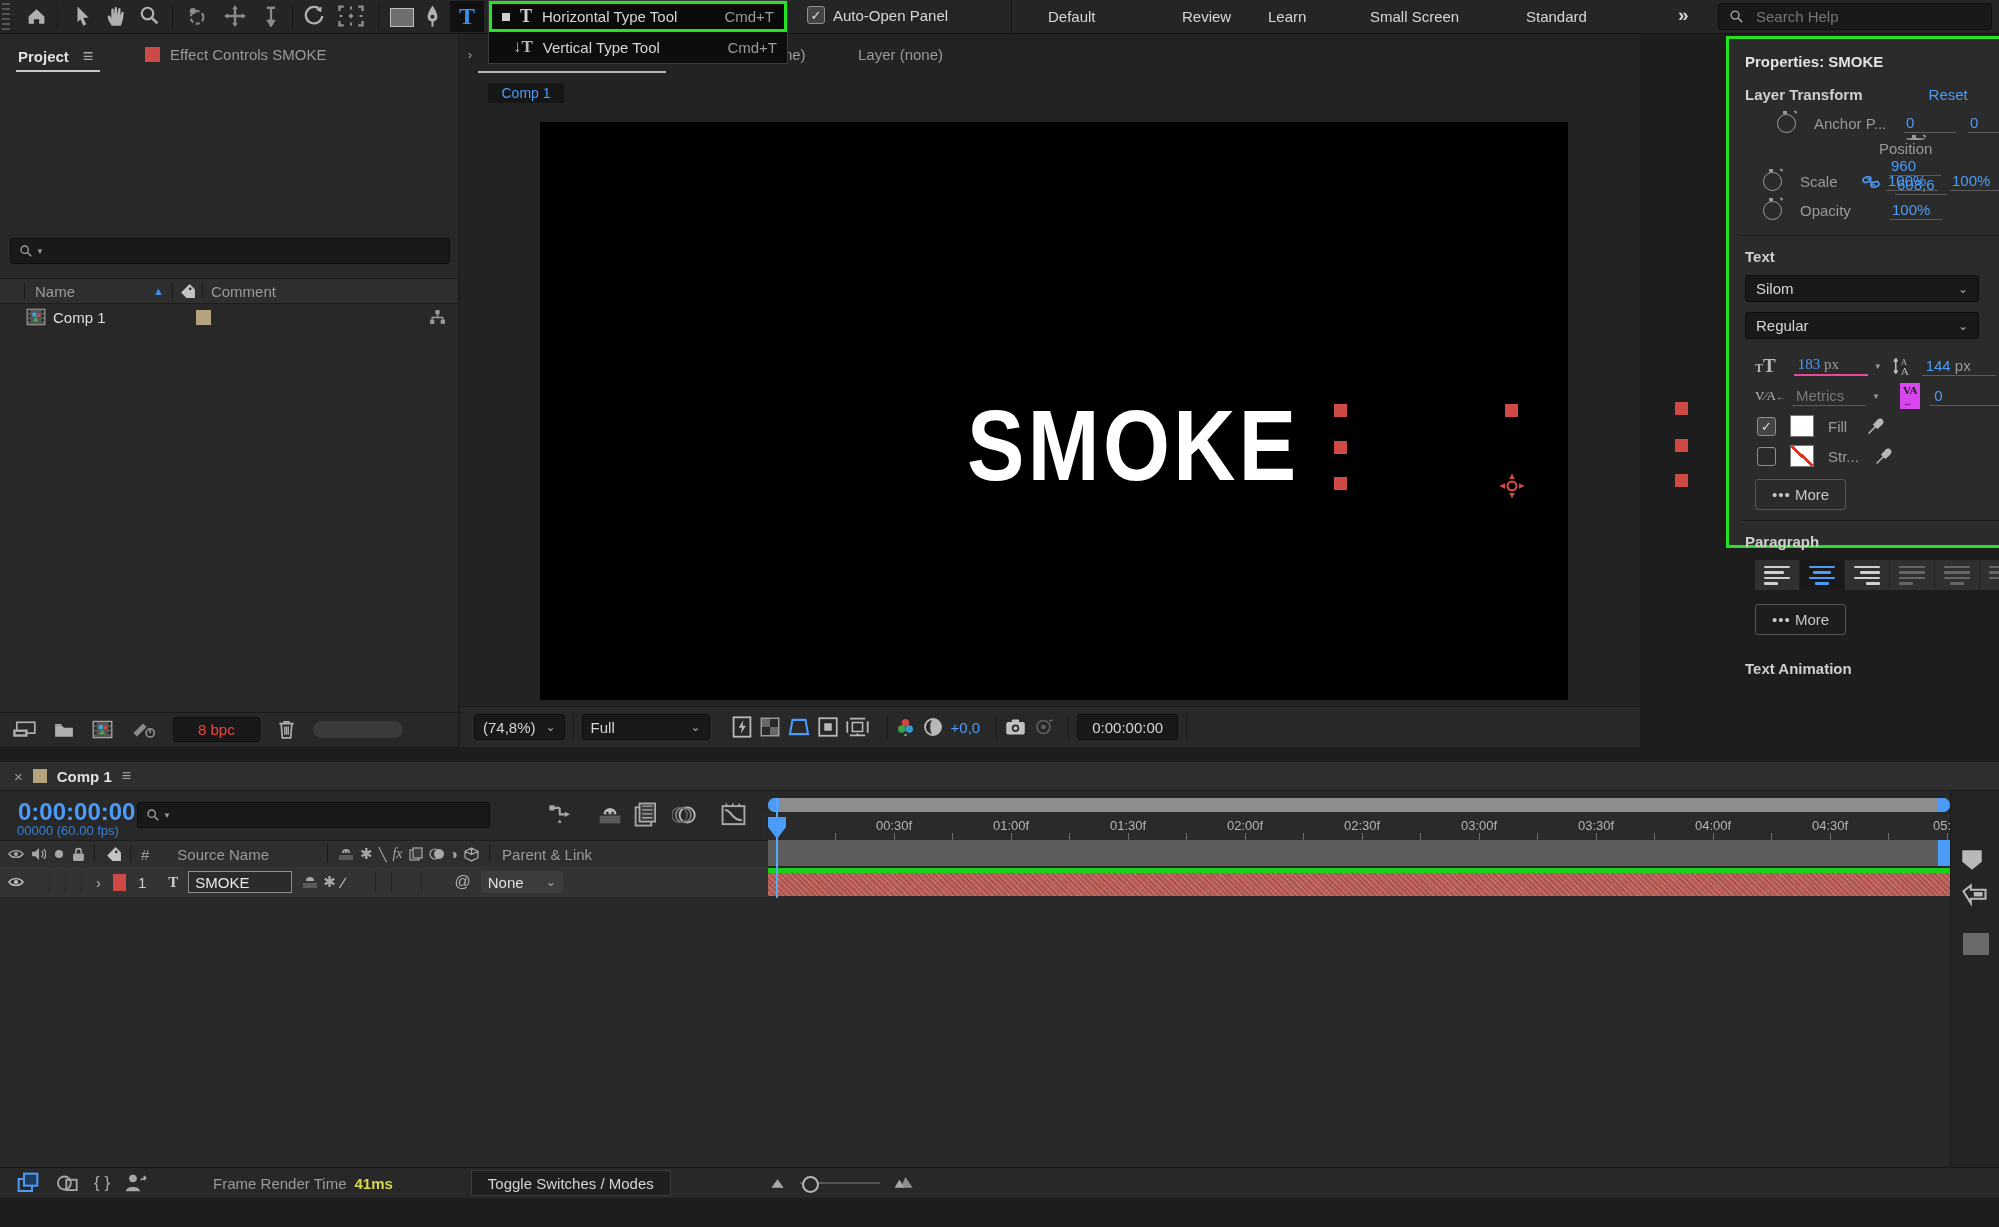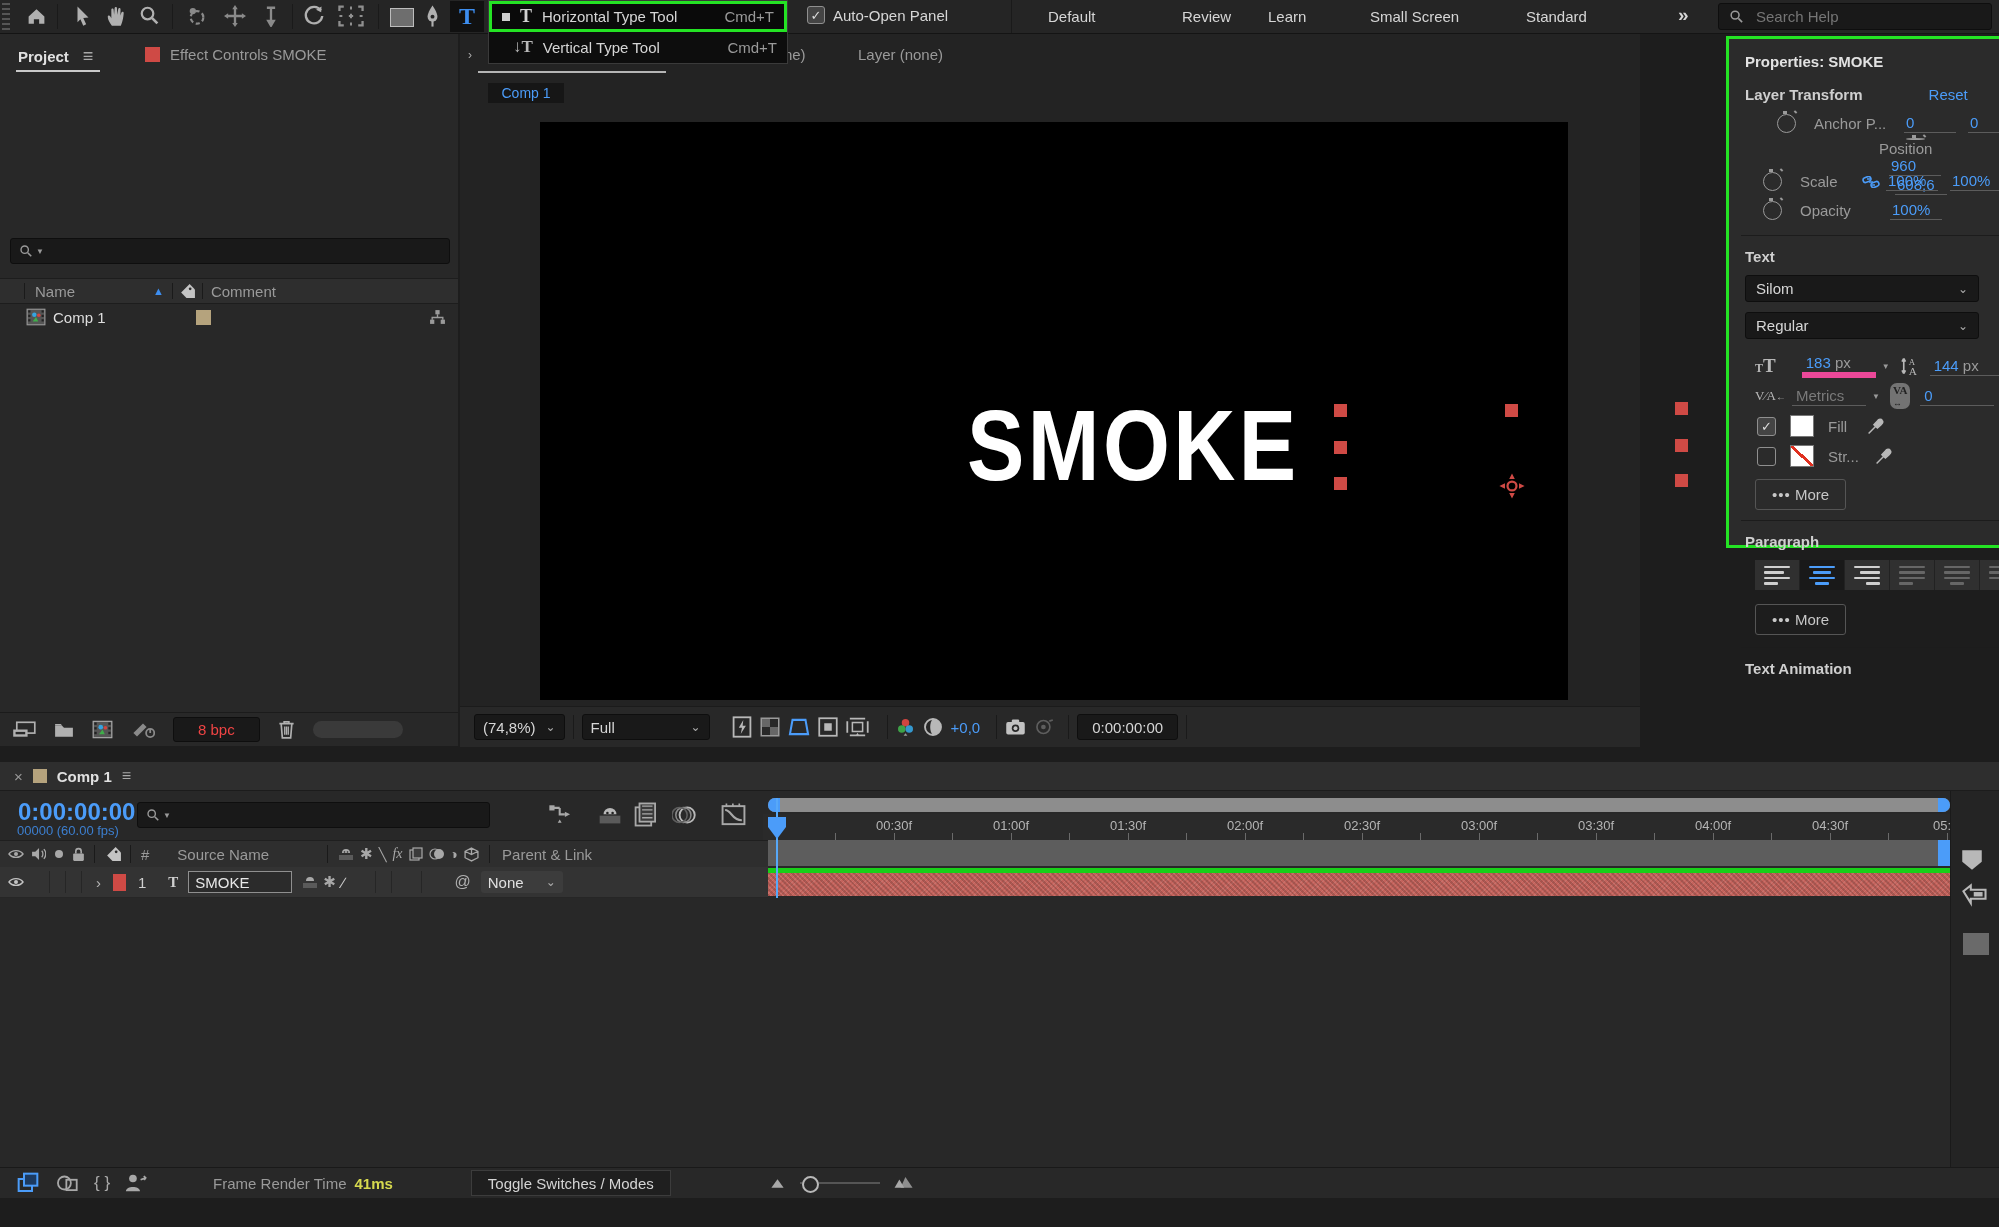--- a/index.html
+++ b/index.html
@@ -421,21 +421,21 @@
       <span class="txt-bright">Silom</span>
       <span class="chev">⌄</span>
     </div>
     <div class="well flex" style="margin:0 110px 12px 16px;height:27px;padding:0 10px;justify-content:space-between;width:234px;box-sizing:border-box;">
       <span class="txt-bright">Regular</span>
       <span class="chev">⌄</span>
     </div>
 
     <div class="flex" style="padding-left:26px;height:30px;gap:6px;">
       <span style="font-family:'Liberation Serif',serif;color:#b8b8b8;font-weight:bold;"><span style="font-size:12px;">T</span><span style="font-size:19px;">T</span></span>
-      <span style="border-bottom:6px solid #ec4899;padding:0 4px 1px 4px;margin-left:20px;min-width:66px;">
+      <span style="border-bottom:2px solid #ec4899;padding:0 4px 1px 4px;margin-left:12px;min-width:66px;font-family:Liberation Serif, serif;">
         <span class="txt-blue">183</span>
         <span class="txt-dim">px</span></span>
       <span class="tri" style="font-size:8px;">▼</span>
       <span class="ico" style="margin-left:4px;">
         <svg width="20" height="20" viewBox="0 0 16 16">
             <path d="M3 2 V14 M3 2 L1.6 4.5 M3 2 L4.4 4.5 M3 14 L1.6 11.5 M3 14 L4.4 11.5" stroke="#b8b8b8" stroke-width="1.3" fill="none"></path>
             <text x="7" y="7" fill="#b8b8b8" font-size="7" font-family="serif">A</text>
             <text x="7" y="15" fill="#b8b8b8" font-size="9" font-family="serif">A</text>
           </svg>
         </span>
@@ -443,21 +443,21 @@
         <span class="txt-blue">144</span>
         <span class="txt-dim">px</span></span>
       <span class="tri" style="font-size:8px;margin-left:22px;">▼</span>
     </div>
 
     <div class="flex" style="padding-left:26px;height:30px;gap:6px;">
       <span style="font-family:'Liberation Serif',serif;color:#b8b8b8;font-size:13px;">V⁄A<span style="font-size:10px;">←</span></span>
       <span style="border-bottom:1px solid #5c5c5c;padding:0 4px 1px 4px;min-width:66px;">
         <span style="color:#7a7a7a;">Metrics</span></span>
       <span class="tri" style="font-size:8px;">▼</span>
-      <span style="background:#737373;color:#222;font-size:11px;font-weight:bold;padding:1px 3px;margin-left:4px;font-family:'Liberation Serif',serif;border-radius:7px;">VA<br><span style="font-size:9px;">↔</span></span>
+      <span style="background:#d946ef;color:#222;font-size:11px;font-weight:bold;padding:1px 3px;margin-left:14px;font-family:'Liberation Serif',serif;">VA<br><span style="font-size:9px;">↔</span></span>
       <span style="border-bottom:1px solid #5c5c5c;padding:0 4px 1px 4px;min-width:66px;margin-left:4px;">
         <span class="txt-blue">0</span></span>
       <span class="tri" style="font-size:8px;margin-left:32px;">▼</span>
     </div>
 
     <div class="flex" style="padding-left:28px;height:30px;gap:14px;">
       <span class="checkbox">✓</span>
       <span style="width:22px;height:20px;background:#fff;border:1px solid #777;"></span>
       <span class="txt-dim">Fill</span>
       <span class="ico" style="margin-left:6px;">

